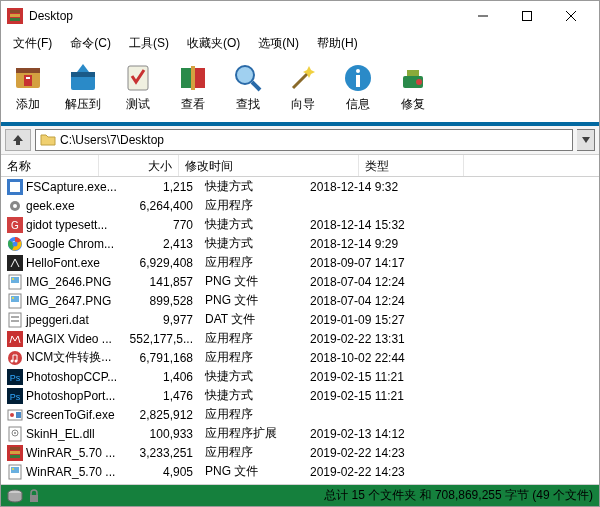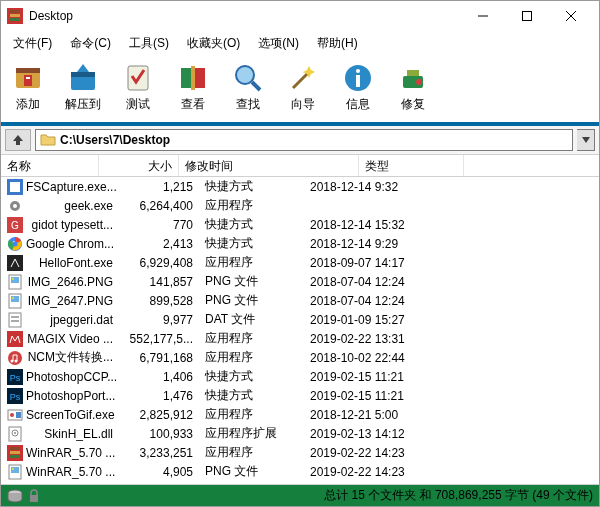--- a/index.html
+++ b/index.html
@@ -9,35 +9,35 @@
 .titlebar .title { flex: 1; font-size: 12px; }
 .titlebar .win-btn { width: 44px; height: 28px; display: flex; align-items: center; justify-content: center; cursor: pointer; }
 .menubar { display: flex; height: 22px; padding: 2px 4px; gap: 2px; }
 .menubar .menu-item { padding: 2px 8px; cursor: pointer; }
 .toolbar { display: flex; padding: 4px 2px; gap: 5px; border-bottom: 4px solid #0369a1; }
 .tool-btn { display: flex; flex-direction: column; align-items: center; width: 50px; padding: 4px 2px; cursor: pointer; border: 1px solid transparent; }
 .tool-btn .ico { width: 32px; height: 32px; display: flex; align-items: center; justify-content: center; }
 .tool-btn .lbl { font-size: 12px; margin-top: 2px; }
 .addrbar { display: flex; align-items: center; padding: 3px 4px; gap: 4px; border-bottom: 1px solid #d0d0d0; background: #f5f5f5; }
 .addrbar .up-btn { width: 26px; height: 22px; display:flex; align-items:center; justify-content:center; border:1px solid #adadad; background:#e1e1e1; cursor:pointer; }
-.addrbar .path-box { flex: 1; display: flex; align-items: center; border: 1px solid #7a7a7a; background: #fff; height: 22px; padding: 0 4px; font-weight: bold; }
+.addrbar .path-box { flex: 1; display: flex; align-items: center; border: 1px solid #7a7a7a; background: #fff; height: 22px; padding: 0 4px; }
 .addrbar .path-box .folder-ico { width:16px; height:16px; margin-right:4px; display:inline-flex; }
 .addrbar .dd-btn { width: 18px; height:22px; border:1px solid #7a7a7a; border-left:none; background:#e1e1e1; display:flex; align-items:center; justify-content:center; cursor:pointer; }
 .filelist { flex: 1; overflow: hidden; display: flex; flex-direction: column; }
 .hdr { display: flex; background: #fff; border-bottom: 1px solid #d0d0d0; height: 22px; }
 .hdr .col { padding: 3px 6px; border-right: 1px solid #e5e5e5; cursor:pointer; overflow:hidden; white-space:nowrap; }
 .col-name { width: 98px; }
 .col-size { width: 80px; text-align: right; }
 .col-type { width: 105px; }
 .col-date { width: 180px; }
 .rows { flex: 1; overflow-y: auto; }
 .row { display: flex; height: 19px; align-items: center; cursor: pointer; }
 .row .c { padding: 0 6px; overflow: hidden; white-space: nowrap; text-overflow: ellipsis; }
 .row .ic { width: 16px; height: 16px; margin-right: 3px; flex: none; display:inline-flex; }
-.row .c-name { width: 118px; display:flex; align-items:center;justify-content:space-between; }
+.row .c-name { width: 118px; display:flex; align-items:center; }
 .row .c-size { width: 80px; text-align: right; }
 .row .c-type { width: 105px; }
 .row .c-date { width: 180px; }
 .statusbar { display: flex; align-items: center; height: 22px; border-top: 1px solid #d0d0d0; padding: 0 6px; background: #15803d; }
 .statusbar .disk-ico { width:16px; height:14px; margin-right:4px; display:inline-flex; }
 .statusbar .lock-ico { width:14px; height:14px; margin-right:auto; display:inline-flex; }
 .statusbar .status-text { font-size: 12px; }
 svg { display:block; }
 </style>
 </head>
@@ -372,21 +372,20 @@
             <svg viewBox="0 0 16 16">
               <rect x="1" y="3" width="14" height="10" fill="#fff" stroke="#888"></rect>
               <circle cx="5" cy="8" r="2" fill="#d04040"></circle>
               <rect x="9" y="5" width="5" height="6" fill="#4a8ac8"></rect>
             </svg>
           </span>
           <span>ScreenToGif.exe</span>
         </div>
         <div class="c c-size">2,825,912</div>
         <div class="c c-type">应用程序</div>
-        <div class="c c-date">2018-12-21 5:00</div>
       </div>
       <div class="row">
         <div class="c c-name">
           <span class="ic">
             <svg viewBox="0 0 16 16">
               <rect x="2" y="1" width="12" height="14" fill="#fff" stroke="#888"></rect>
               <circle cx="8" cy="7" r="3" fill="none" stroke="#888"></circle>
               <circle cx="8" cy="7" r="1" fill="#888"></circle>
             </svg>
           </span>

